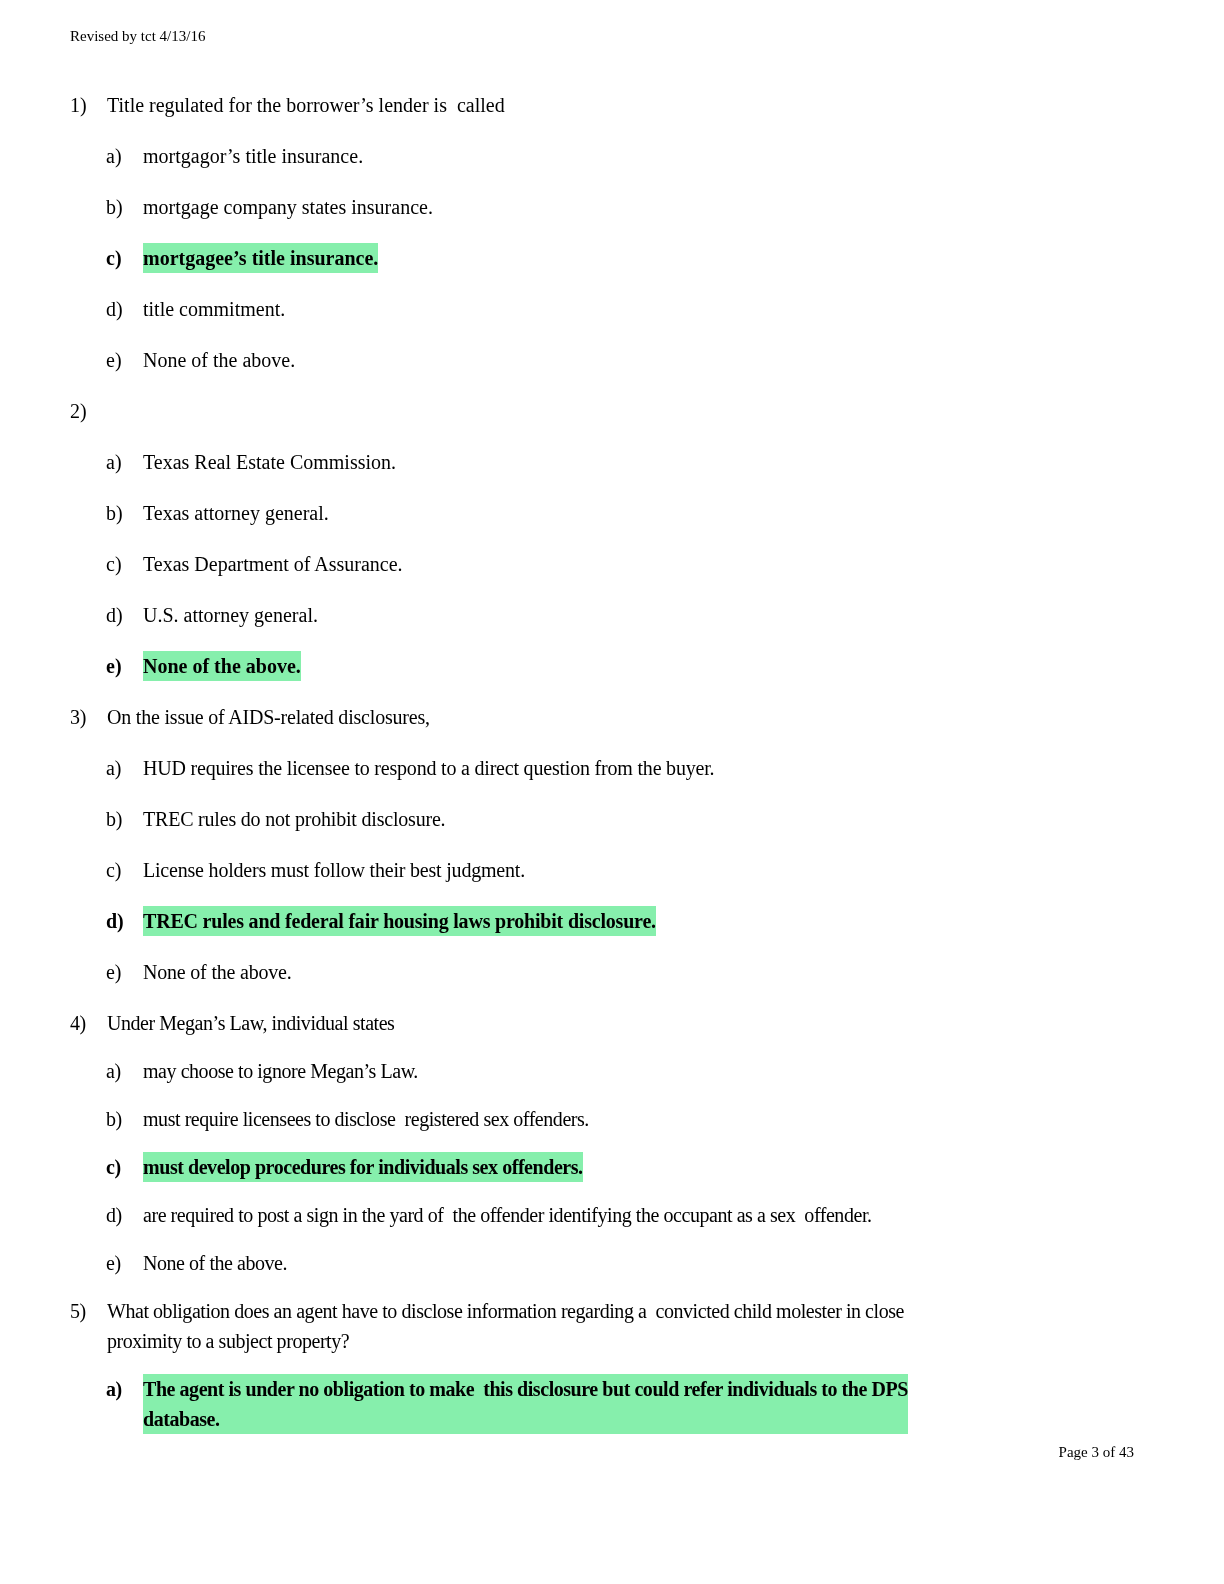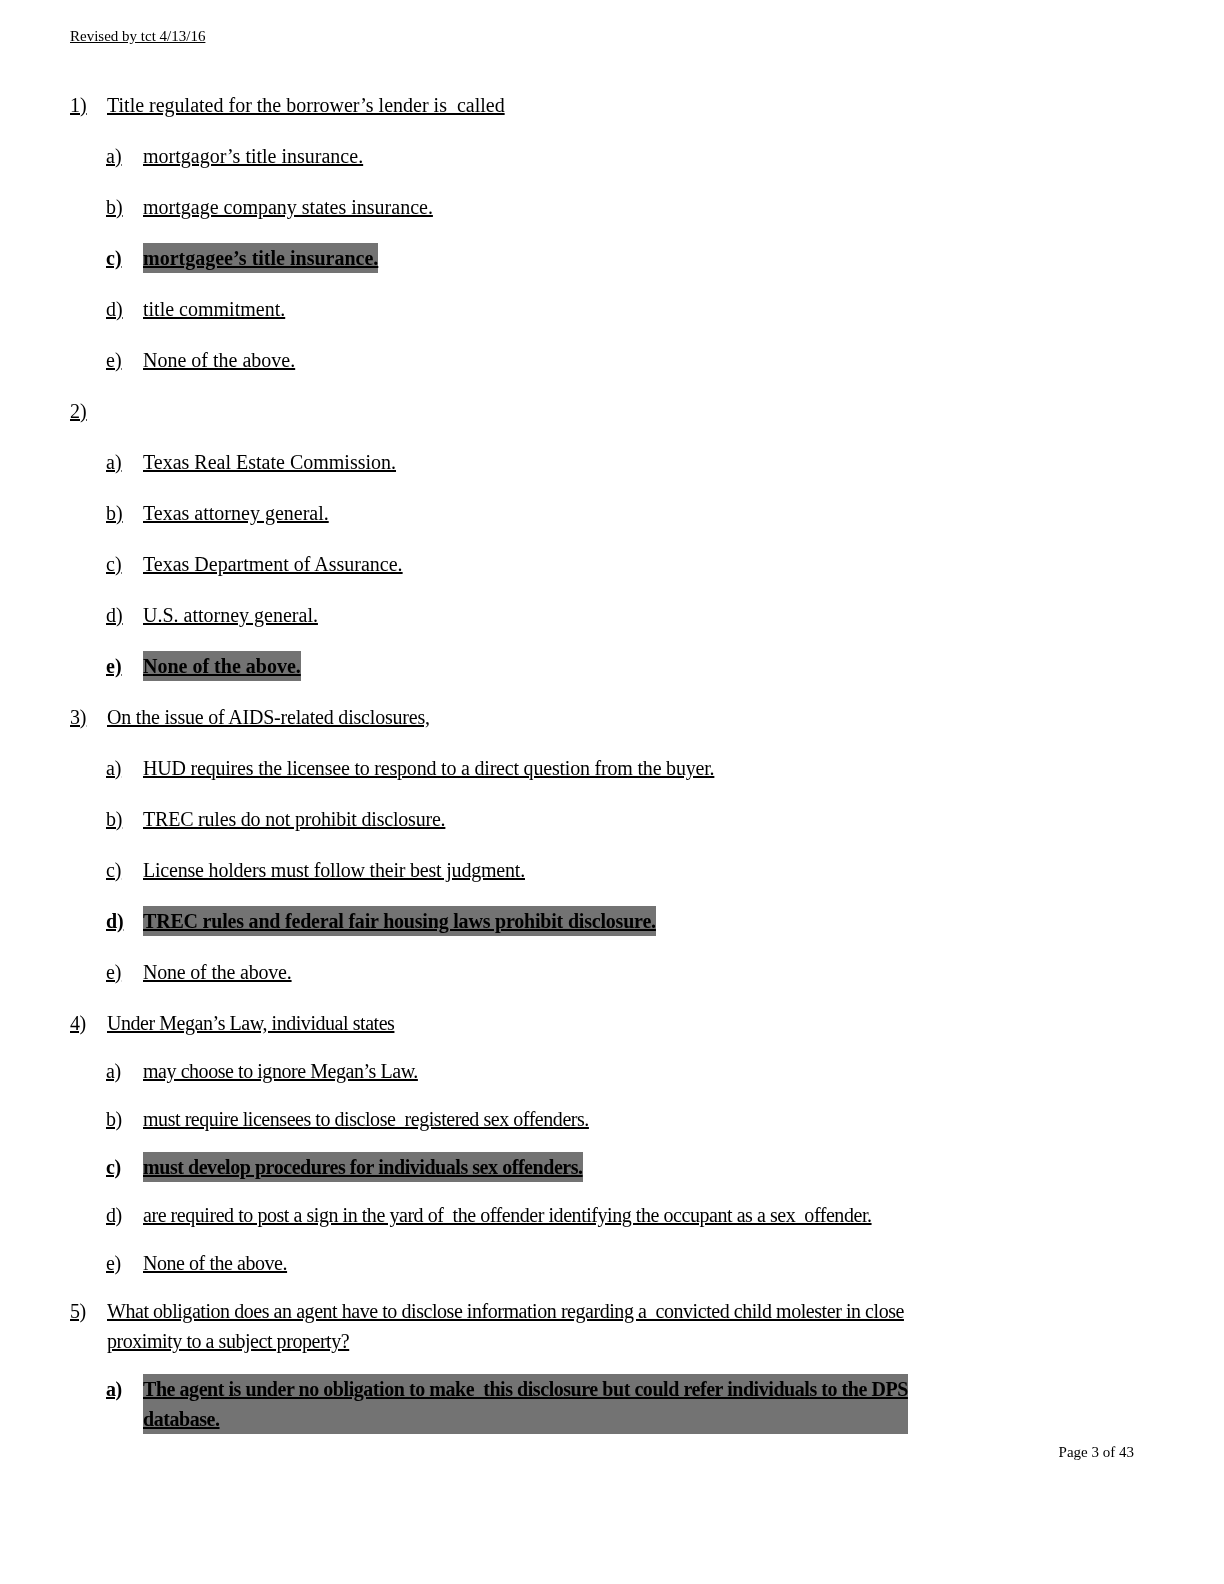--- a/index.html
+++ b/index.html
@@ -10,21 +10,20 @@
   .page {
     position: relative;
     width: 1224px;
     height: 1584px;
     background: #ffffff;
     color: #000000;
     font-family: "Liberation Serif", "DejaVu Serif", serif;
     box-sizing: border-box;
     padding: 26px 51px 0 70px;
     overflow: hidden;
-    text-decoration: underline;
   }
   .rev-note {
     font-size: 15px;
     line-height: 20px;
     margin-bottom: 44px;
     white-space: pre-wrap;
   }
   .qline, .opt {
     display: flex;
     align-items: flex-start;
@@ -38,21 +37,21 @@
   .opt {
     padding-left: 36px;
   }
   .text {
     white-space: pre-wrap;
   }
   
   .answer .marker { font-weight: 700; }
   .answer .text {
     font-weight: 700;
-    background: #737373;
+    background: #86efac;
   }
   
   .cond-light .qline, .cond-light .opt { letter-spacing: -0.2px; }
   .cond .qline, .cond .opt {
     letter-spacing: -0.45px;
     margin-bottom: 18px;
   }
   .footer {
     position: absolute;
     top: 1438px;

